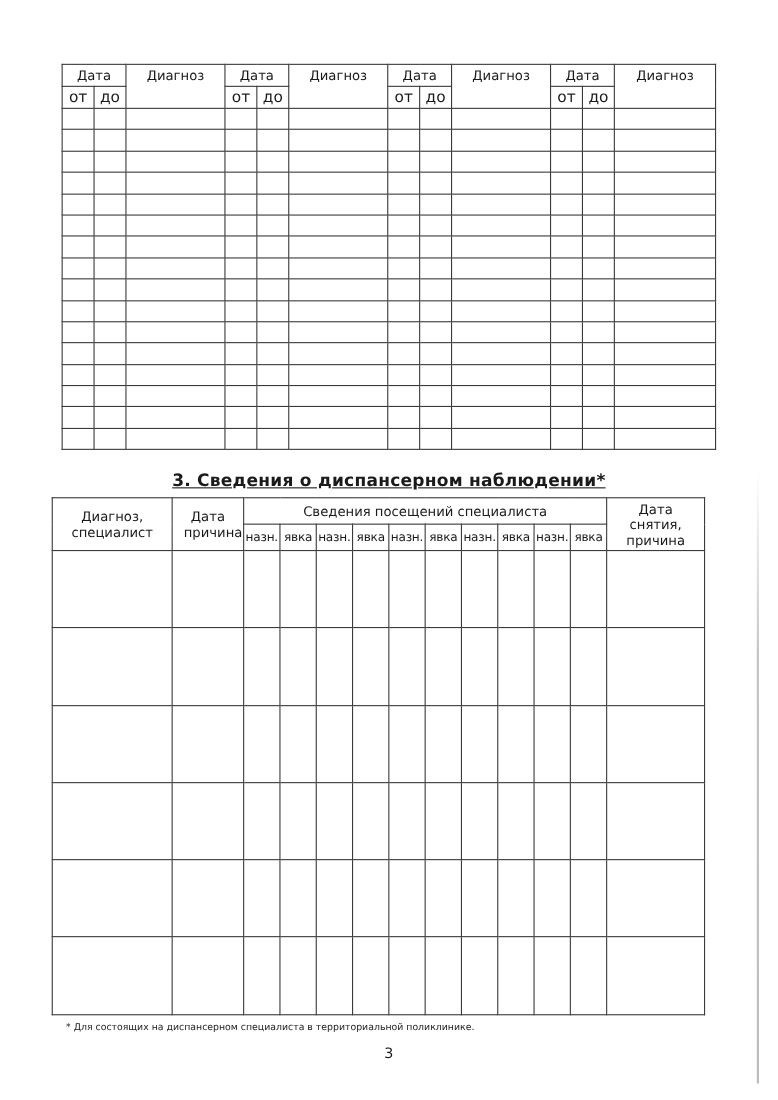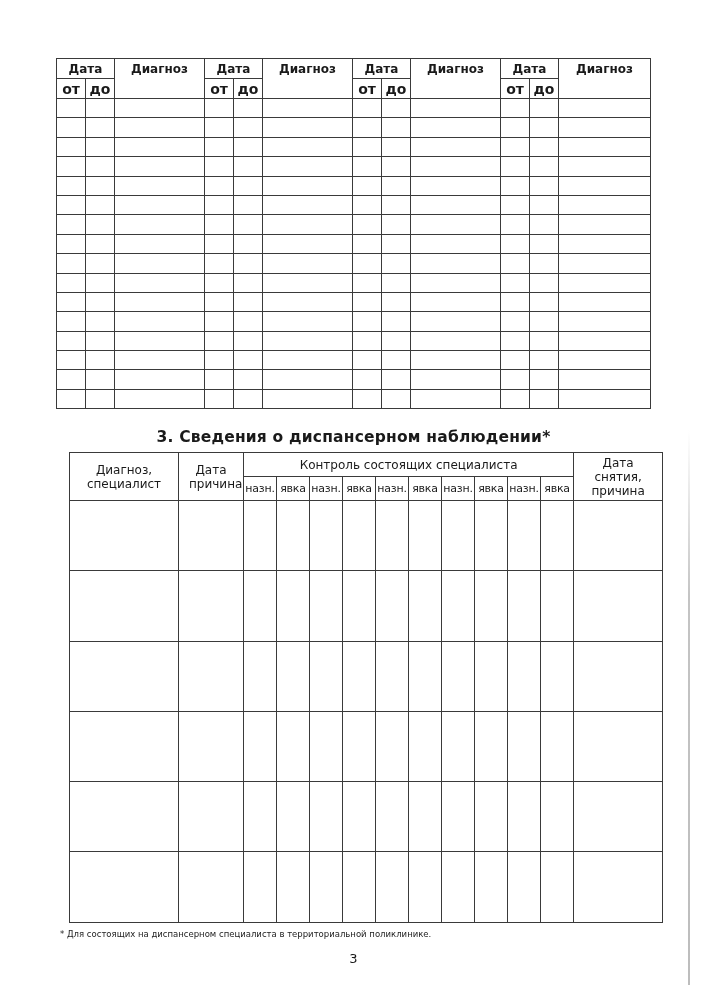--- a/index.html
+++ b/index.html
@@ -9,32 +9,32 @@
     }
     .binding-line {
       position: absolute; left: 688px; top: 430px; width: 2px; height: 555px;
       background: linear-gradient(to bottom, rgba(200,200,200,0), #c4c4c4 30%, #bdbdbd);
     }
     table { border-collapse: collapse; position: absolute; table-layout: fixed; }
     td, th { border: 1.3px solid #3a3a3a; padding: 0; font-weight: normal; text-align: center; vertical-align: middle; }
 
     
     #top-table { left: 56px; top: 58px; width: 594px; }
-    #top-table th { font-size: 12px; height: 19px; font-weight: bold; }
+    #top-table th { font-size: 12px; height: 19px; }
     #top-table th.sub { font-size: 14px; height: 19px; }
     #top-table td { height: 18.4px; }
 
     
     .section-title {
       position: absolute; left: 0; width: 707px; top: 428px; text-align: center;
-      font-size: 15.5px; font-weight: bold; letter-spacing: 0.2px;
+      font-size: 15.5px; font-weight: bold; letter-spacing: 0.2px; text-decoration: underline;
     }
 
     
-    #disp-table { left: 69px; top: 452px; width: 593px; }
+    #disp-table { left: 47px; top: 452px; width: 593px; }
     #disp-table th { font-size: 12px; line-height: 14px; }
     #disp-table th.ctrl { height: 23px; }
     #disp-table th.vis { font-size: 11px; height: 23px; letter-spacing: -0.2px; margin-left: 37px; }
     #disp-table td { height: 69.3px; }
 
     .footnote {
       position: absolute; left: 60px; top: 929px; font-size: 8.5px; color: #222;
     }
     .page-number {
       position: absolute; left: 0; width: 707px; top: 951px; text-align: center; font-size: 13px;
@@ -325,21 +325,21 @@
       <col style="width:33px">
       <col style="width:33px">
       <col style="width:33px">
       <col style="width:33px">
     <col style="width:89px">
   </colgroup>
   <thead>
     <tr>
       <th rowspan="2" style="padding:0 12px">Диагноз, специалист</th>
       <th rowspan="2" style="padding:0 10px">Дата причина</th>
-      <th colspan="10" class="ctrl">Контроль состоящих специалиста</th>
+      <th colspan="10" class="ctrl">Сведения посещений специалиста</th>
       <th rowspan="2" style="padding:0 12px">Дата снятия, причина</th>
     </tr>
     <tr id="visit-sub">
         <th class="vis">назн.</th>
         <th class="vis">явка</th>
         <th class="vis">назн.</th>
         <th class="vis">явка</th>
         <th class="vis">назн.</th>
         <th class="vis">явка</th>
         <th class="vis">назн.</th>

